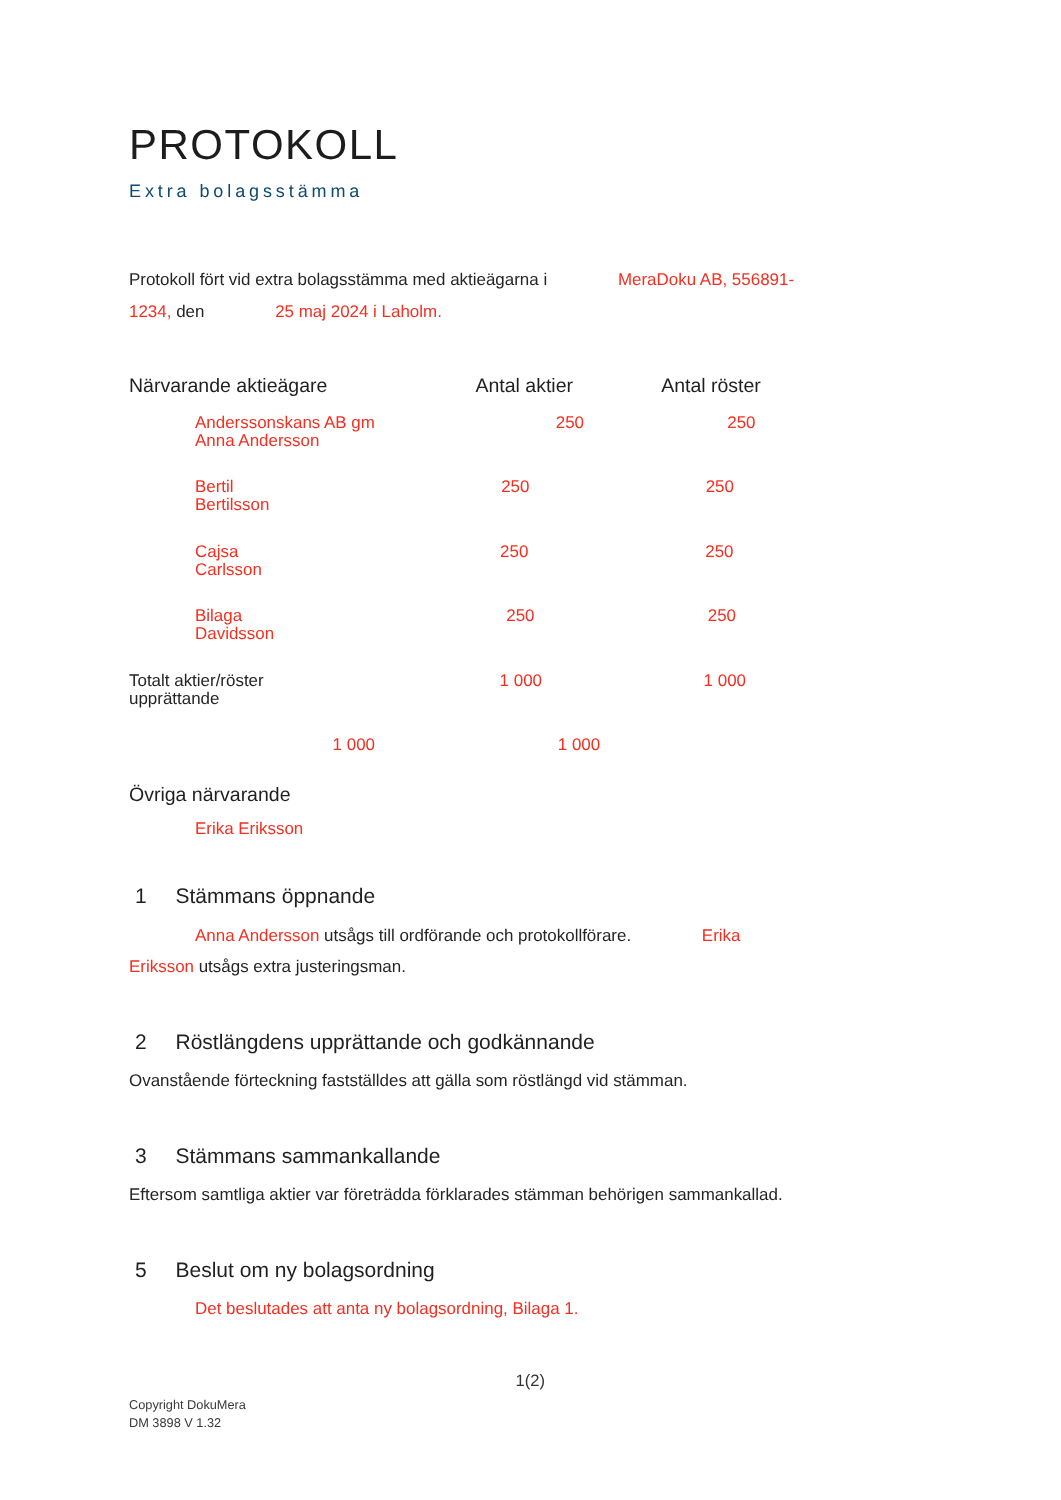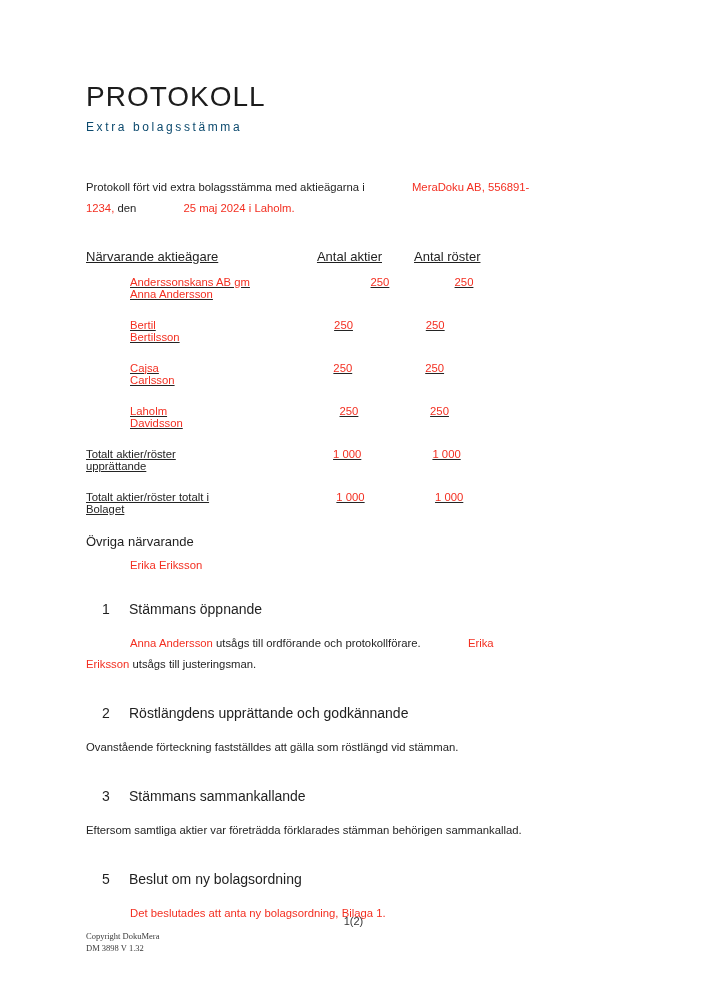--- a/index.html
+++ b/index.html
@@ -27,45 +27,45 @@
     font-size:12px;letter-spacing:2.6px;
     color:#0c4a6e;
   }
   .intro{
     margin-top:43px;
     font-size:11.3px;line-height:21px;
   }
   .red{color:var(--accent);padding-left:44px;}
   
   .att-table{margin-top:30px;}
-  .t-row{display:flex;align-items:baseline;text-decoration:underline;}
+  .t-row{display:flex;align-items:baseline;}
   .t-head{font-size:13px;color:#1f1f1f;margin-bottom:12px;}
   .t-data{font-size:11.3px;margin-bottom:19px;}
   .c-name{flex:1 1 auto;text-align:left;}
   .c-num1{width:120px;text-align:right;}
   .c-gap{width:32px;}
-  .c-num2{width:120px;text-align:left;}
+  .c-num2{width:120px;text-align:center;}
   
   .others-heading{margin-top:9px;font-size:13px;color:#1f1f1f;}
   .others-name{margin-top:10px;font-size:11.3px;}
   
   .section{margin-top:30px;}
   .section-heading{
-    font-size:14px;color:#1f1f1f;font-weight:400;margin:16px;
+    font-size:14px;color:#1f1f1f;font-weight:400;margin:4px;
   }
   .section-number{display:inline-block;width:27px;}
   .section-body{margin-top:9px;font-size:11.3px;line-height:21px;}
   
   .page-number{
     position:absolute;left:0;top:915px;width:707px;
     text-align:center;font-size:11px;color:#333;
   }
   .copyright{
     position:absolute;left:86px;top:931px;
-    font-size:8.5px;line-height:11.5px;color:#3a3a3a;font-family:Liberation Serif, serif;
+    font-size:8.5px;line-height:11.5px;color:#3a3a3a;
   }
 </style>
 </head>
 <body>
 
 <div class="page">
   <div class="content">
 
     <h1 class="doc-title">PROTOKOLL</h1>
     <div class="doc-subtitle">Extra bolagsstämma</div>
@@ -92,45 +92,44 @@
         <span class="c-gap"></span>
         <span class="c-num2 red">250</span>
       </div>
       <div class="t-row t-data">
         <span class="c-name red">Cajsa Carlsson</span>
         <span class="c-num1 red">250</span>
         <span class="c-gap"></span>
         <span class="c-num2 red">250</span>
       </div>
       <div class="t-row t-data">
-        <span class="c-name red">Laholm Davidsson</span>
+        <span class="c-name red">Bilaga Davidsson</span>
         <span class="c-num1 red">250</span>
         <span class="c-gap"></span>
         <span class="c-num2 red">250</span>
       </div>
       <div class="t-row t-data">
         <span class="c-name">Totalt aktier/röster upprättande</span>
         <span class="c-num1 red">1 000</span>
         <span class="c-gap"></span>
         <span class="c-num2 red">1 000</span>
       </div>
       <div class="t-row t-data">
-        <span class="c-name">Totalt aktier/röster totalt i Bolaget</span>
         <span class="c-num1 red">1 000</span>
         <span class="c-gap"></span>
         <span class="c-num2 red">1 000</span>
       </div>
     </div>
 
     <div class="others-heading">Övriga närvarande</div>
     <div class="others-name red">Erika Eriksson</div>
 
     <div class="section">
       <h2 class="section-heading"><span class="section-number">1</span><span>Stämmans öppnande</span></h2>
-      <p class="section-body"><span class="red">Anna Andersson</span><span> utsågs till ordförande och protokollförare. </span><span class="red">Erika Eriksson</span><span> utsågs till justeringsman.</span></p>
+      <p class="section-body"><span class="red">Anna Andersson</span><span> utsågs till ordförande och protokollförare. </span><span class="red">Erika Eriksson</span><span> utsågs extra justeringsman.</span></p>
     </div>
 
     <div class="section">
       <h2 class="section-heading"><span class="section-number">2</span><span>Röstlängdens upprättande och godkännande</span></h2>
       <p class="section-body"><span>Ovanstående förteckning fastställdes att gälla som röstlängd vid stämman.</span></p>
     </div>
 
     <div class="section">
       <h2 class="section-heading"><span class="section-number">3</span><span>Stämmans sammankallande</span></h2>
       <p class="section-body"><span>Eftersom samtliga aktier var företrädda förklarades stämman behörigen sammankallad.</span></p>

